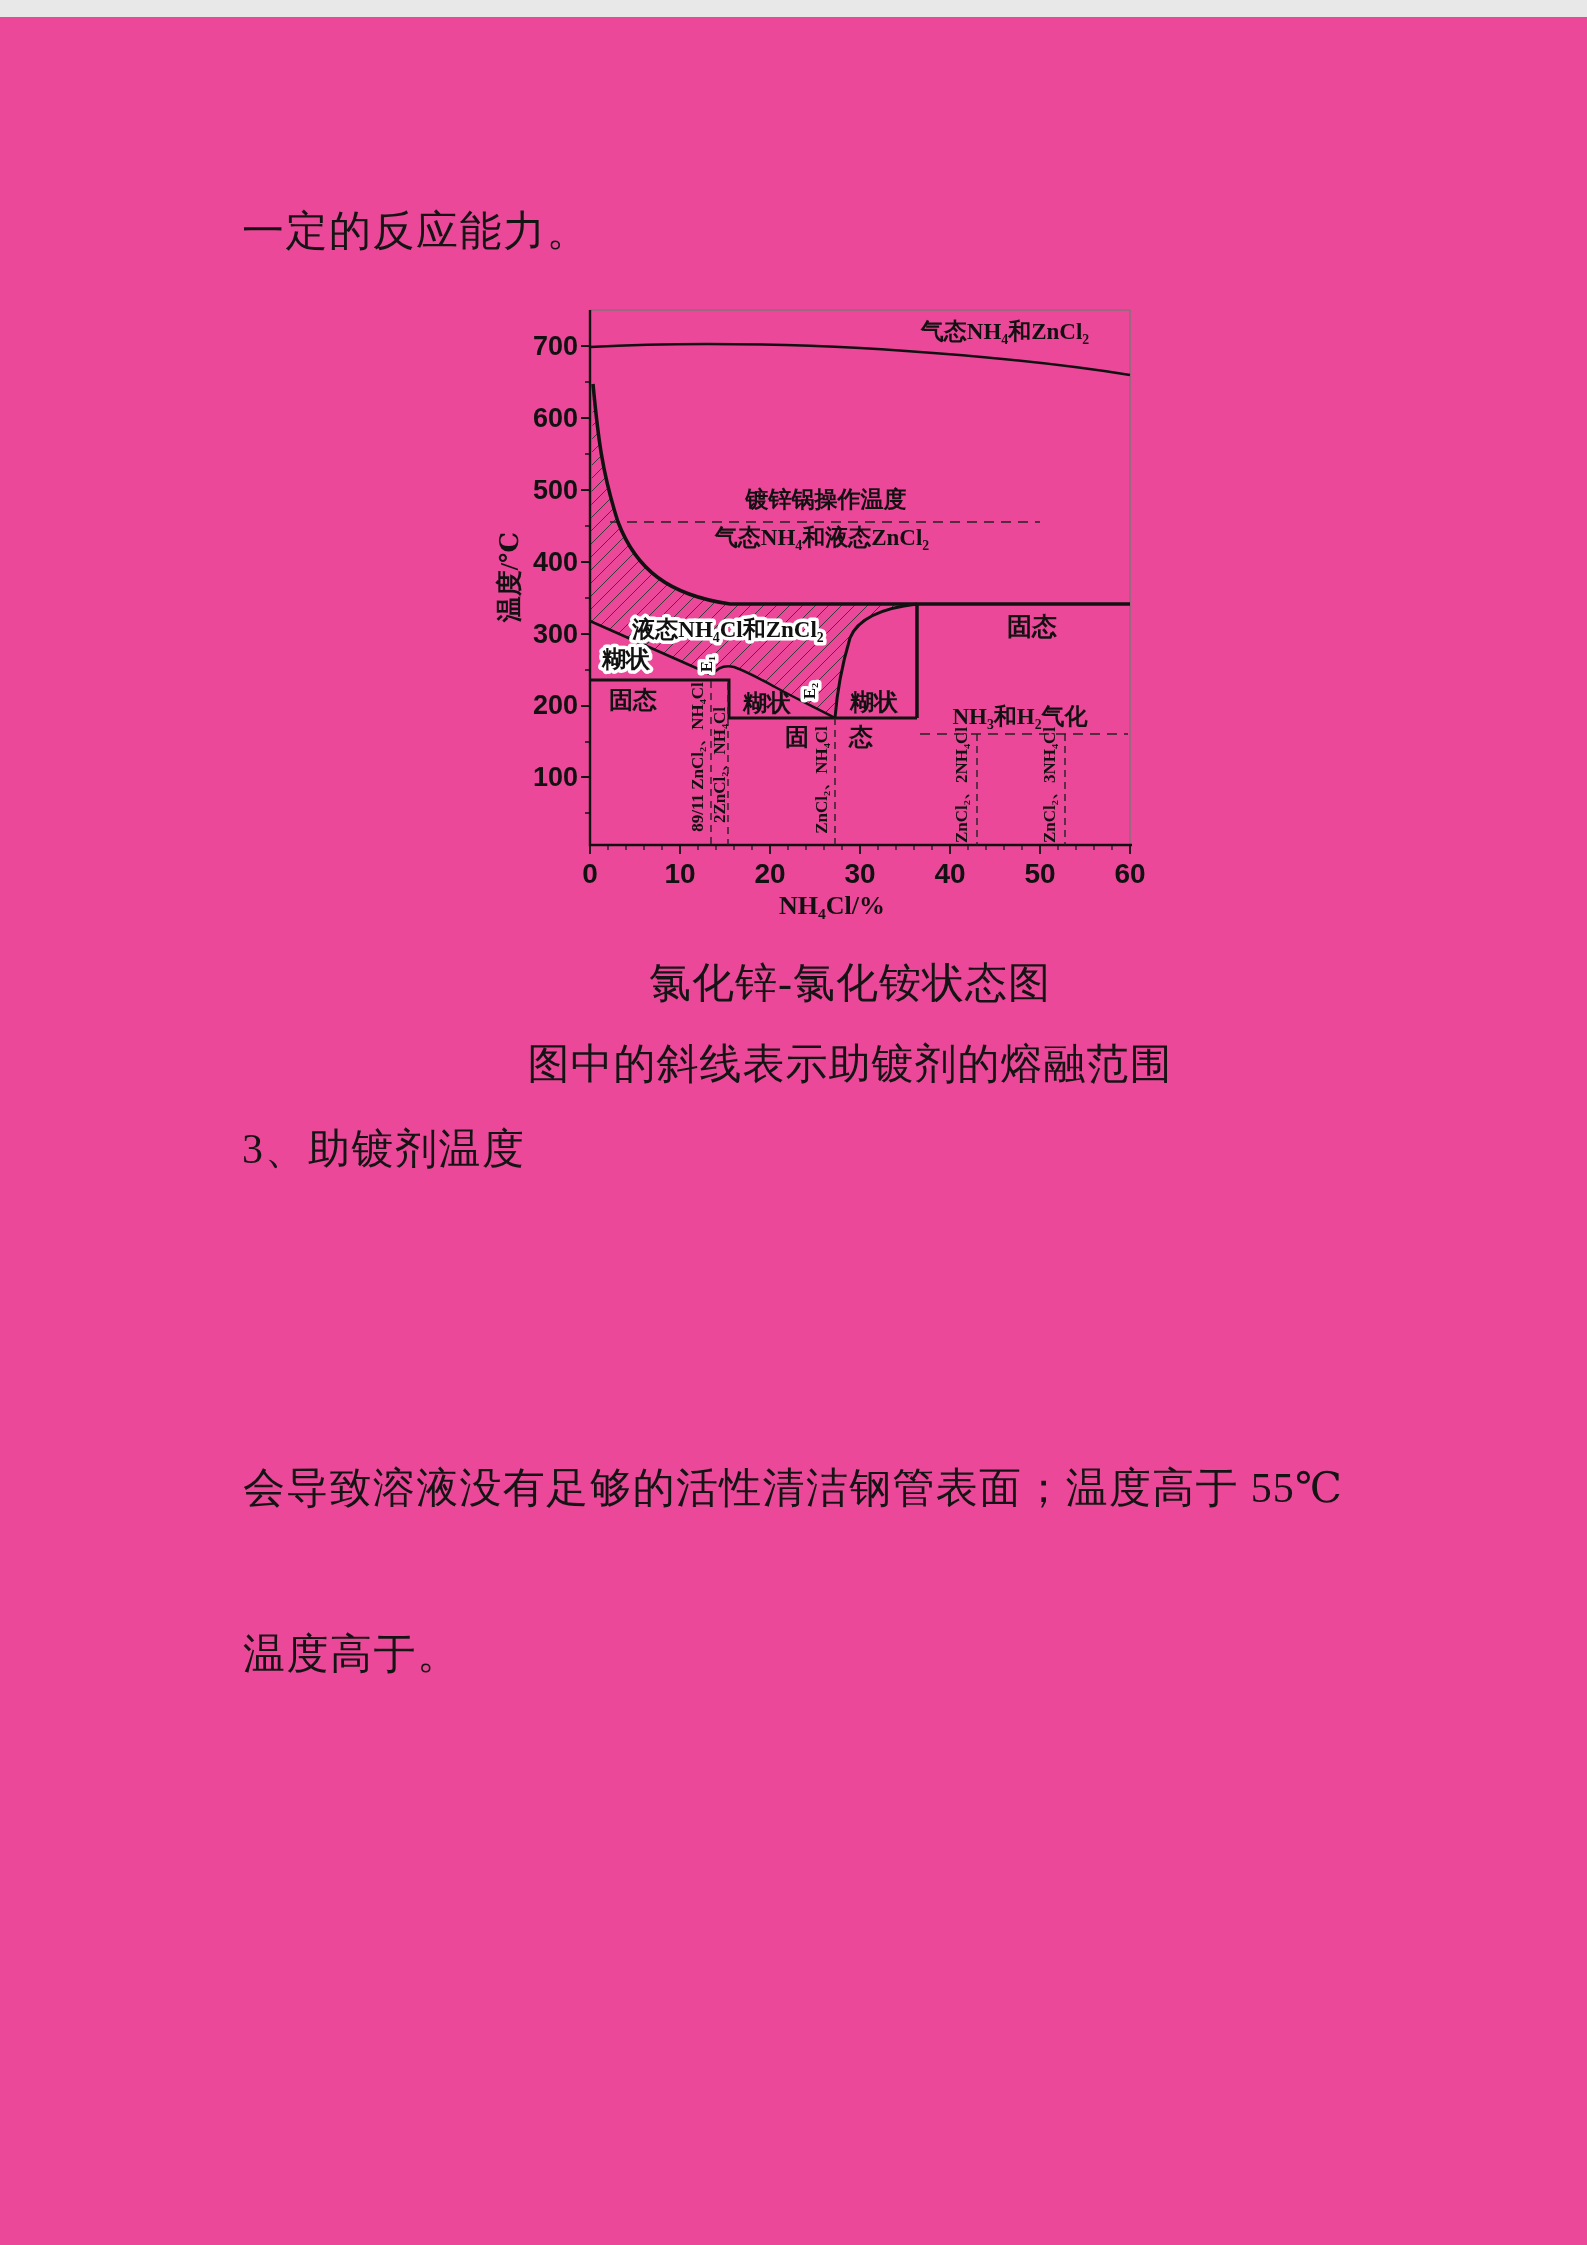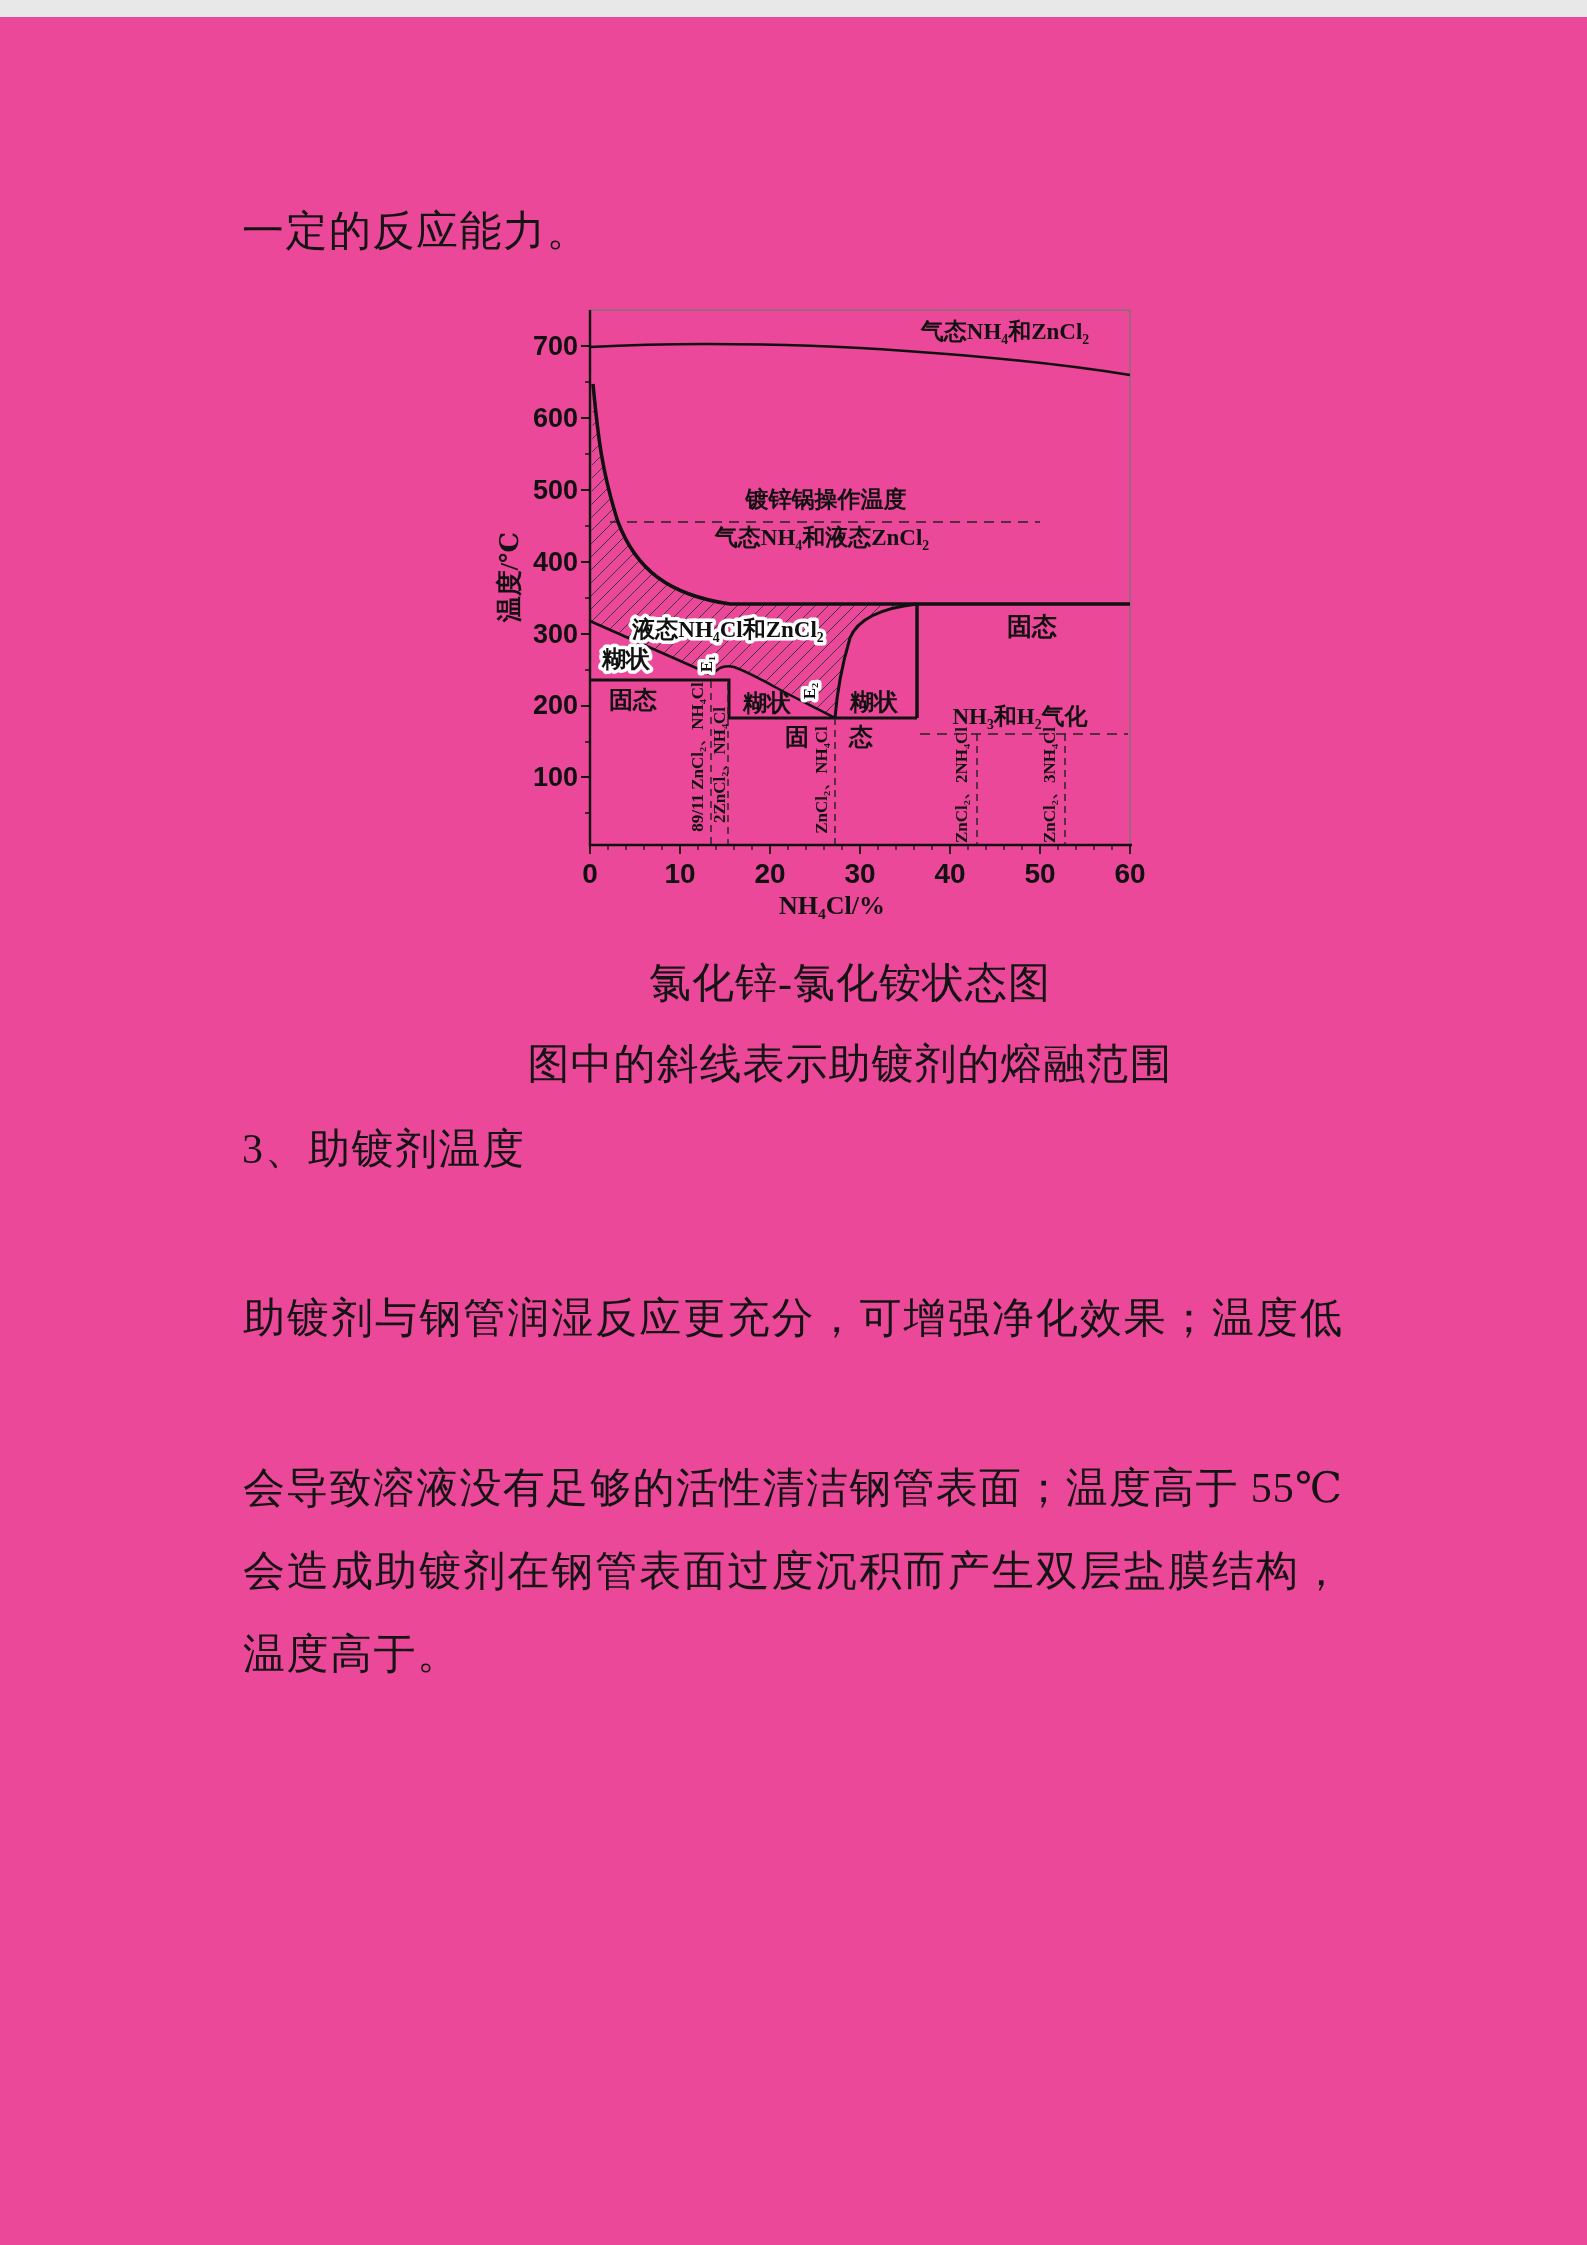--- a/index.html
+++ b/index.html
@@ -103,18 +103,16 @@
     <text x="821" y="763" font-size="17" text-anchor="middle" dominant-baseline="central" transform="rotate(-90 821 763)">ZnCl₂、NH₄Cl</text>
     <text x="961" y="768" font-size="17" text-anchor="middle" dominant-baseline="central" transform="rotate(-90 961 768)">ZnCl₂、2NH₄Cl</text>
     <text x="1049" y="768" font-size="17" text-anchor="middle" dominant-baseline="central" transform="rotate(-90 1049 768)">ZnCl₂、3NH₄Cl</text>
   </svg>
 
   <div class="cap" style="top:940px;">氯化锌-氯化铵状态图</div>
   <div class="cap" style="top:1021px;">图中的斜线表示助镀剂的熔融范围</div>
 
   <div class="tline" style="left:242px;top:1106px;">3、助镀剂温度</div>
 
-  <div class="tline just" style="left:243px;top:1275px;width:1100px;">助镀剂与钢管润湿反应更充分，可增强净化效果；温度低</div>
   <div class="tline just" style="left:243px;top:1445px;width:1100px;">会导致溶液没有足够的活性清洁钢管表面；温度高于 55℃</div>
-  <div class="tline just" style="left:243px;top:1528px;width:1100px;">会造成助镀剂在钢管表面过度沉积而产生双层盐膜结构，</div>
   <div class="tline" style="left:243px;top:1611px;">温度高于。</div>
 
 </div>
 
 </body></html>

